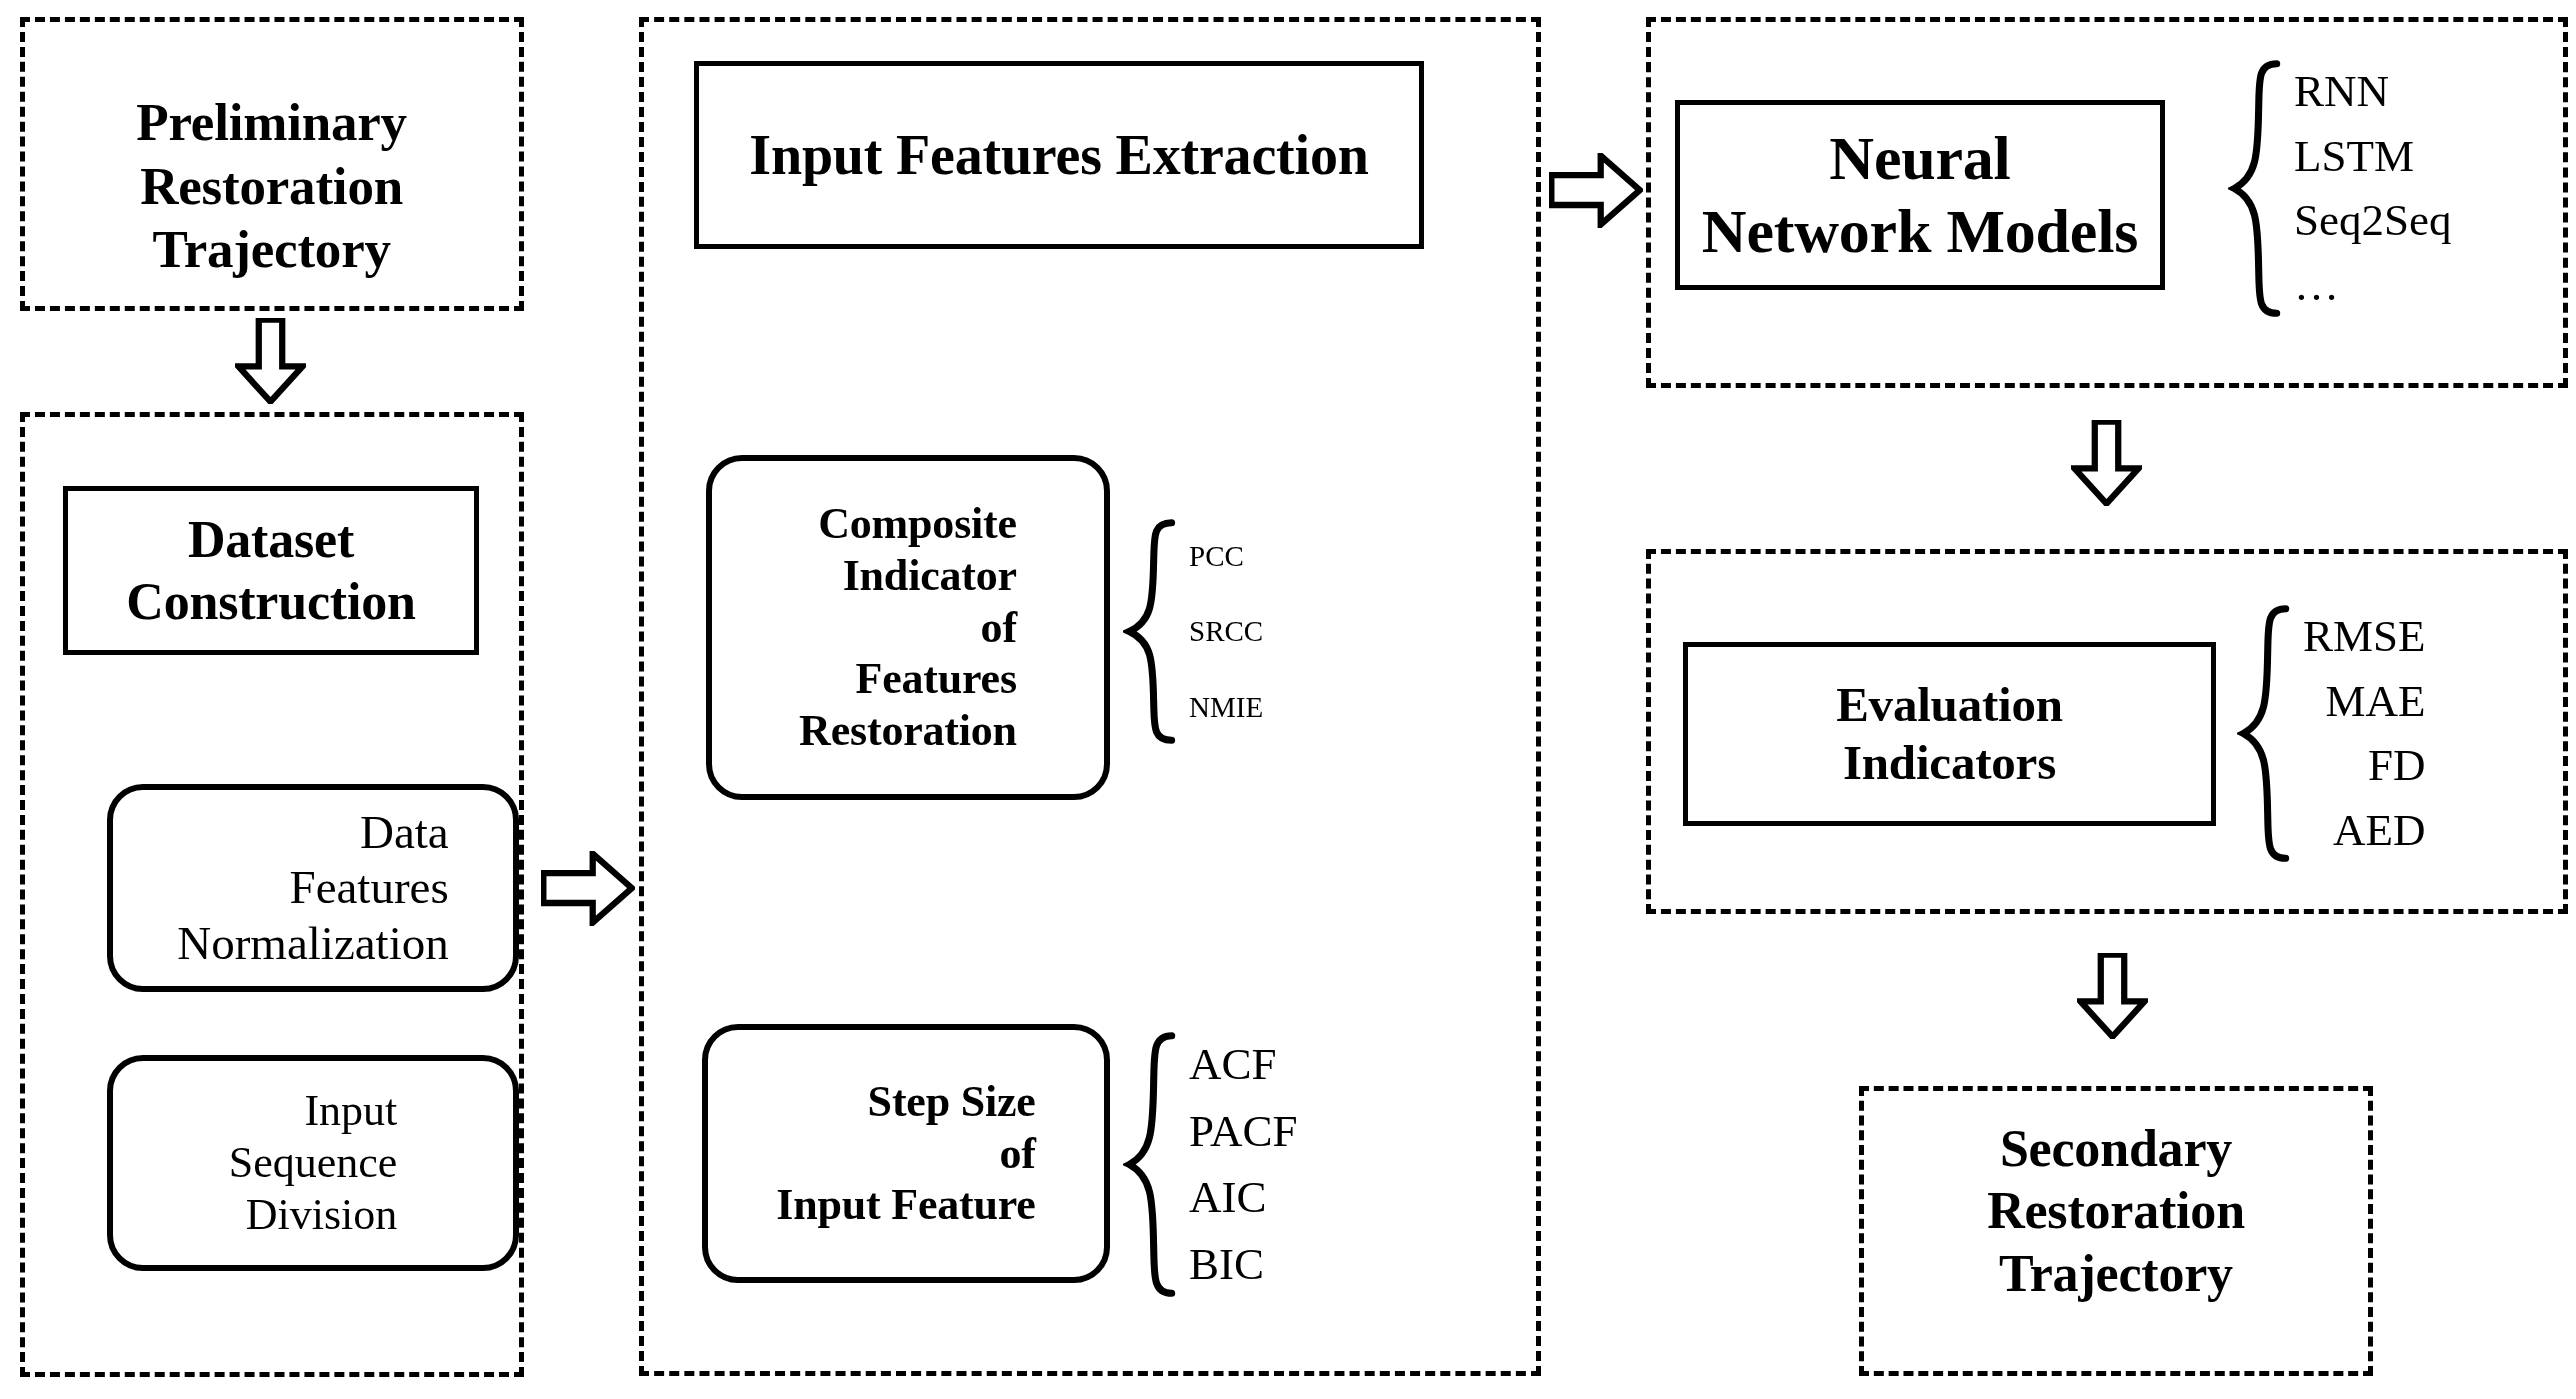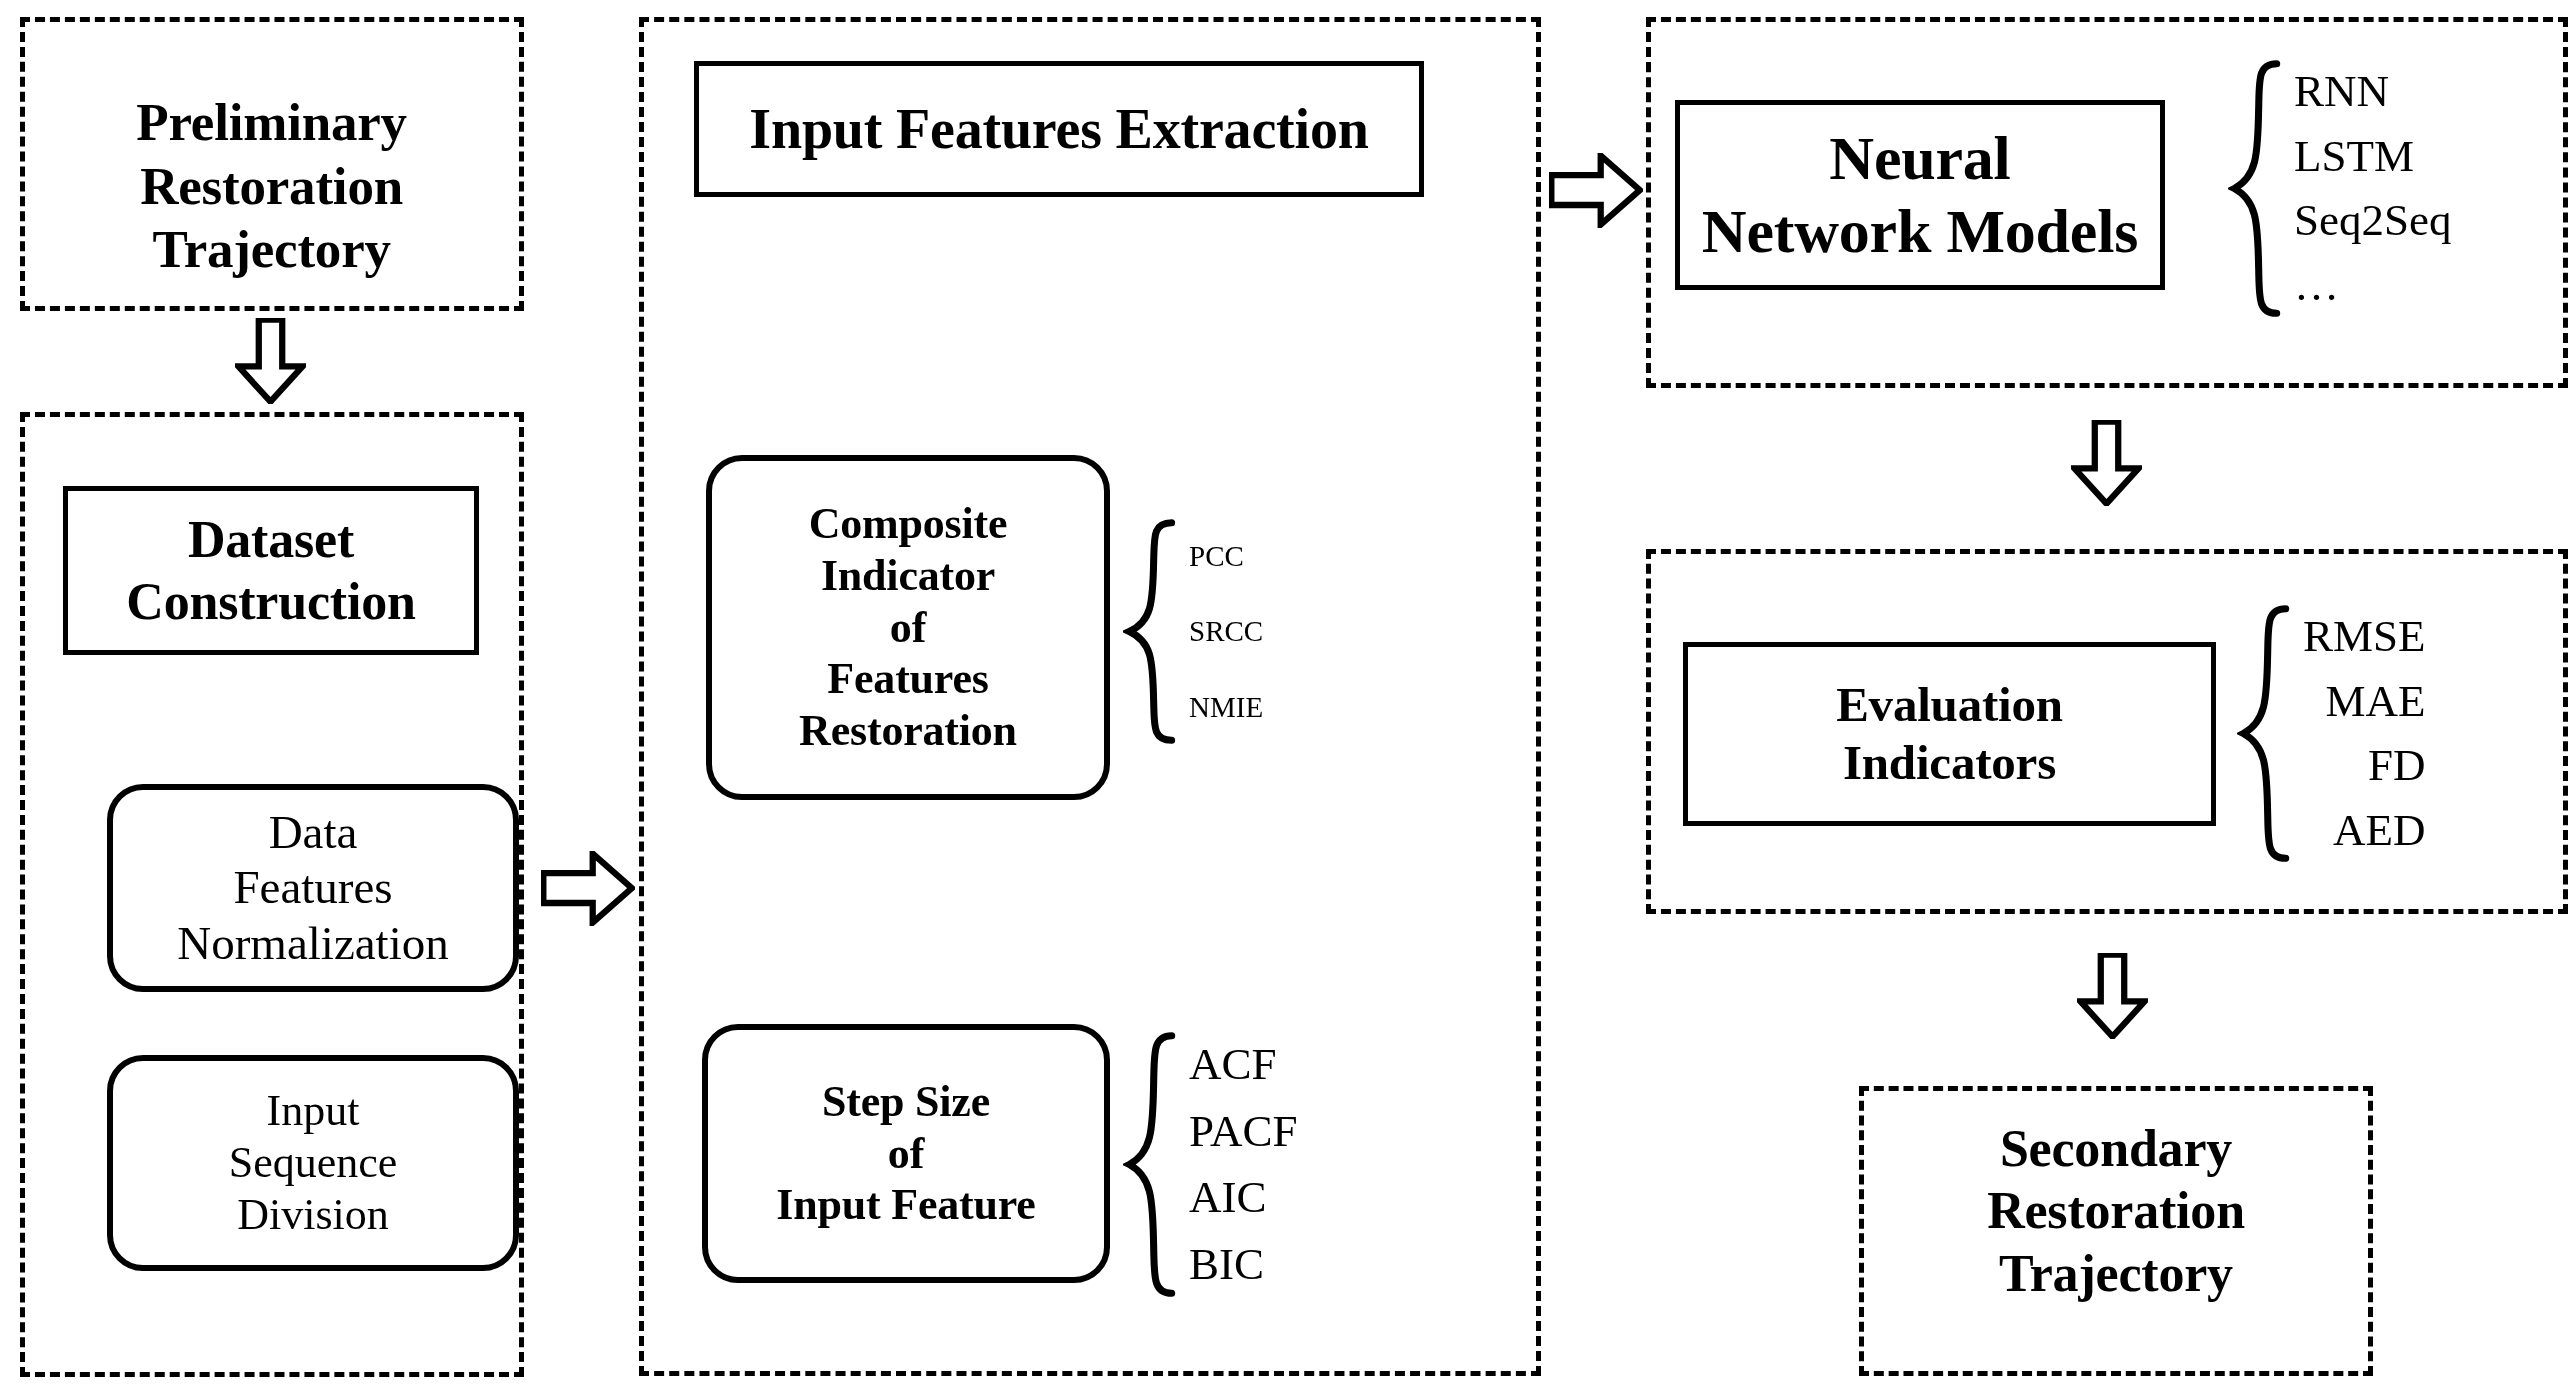--- a/index.html
+++ b/index.html
@@ -41,21 +41,21 @@
   
   .round-box {
     position: absolute;
     box-sizing: border-box;
     border: 6.3px solid #000000;
     border-radius: 36px;
     background: #ffffff;
     display: flex;
     align-items: center;
     justify-content: center;
-    text-align: center;
+    text-align: right;
   }
 
   .label-bold {
     font-weight: bold;
     line-height: 1.18;
     letter-spacing: -0.2px;
   }
   .label-plain {
     font-weight: normal;
     line-height: 1.18;
@@ -138,21 +138,21 @@
 
   <div class="arrow" style="left:541px; top:851px; width:94px; height:75px;">
     <svg width="94" height="75" viewBox="0 0 120 95">
       <polygon points="3,28 66,28 66,3 116,47 66,91 66,66 3,66" fill="#ffffff" stroke="#000000" stroke-width="8" stroke-linejoin="miter"></polygon>
     </svg>
   </div>
 
   <div class="dashed-box" style="left:639px; top:17px; width:902px; height:1359px;">
   </div>
 
-  <div class="solid-box label-bold" style="left:694px; top:61px; width:730px; height:136px; font-size:56px;">
+  <div class="solid-box label-bold" style="left:694px; top:61px; width:730px; height:188px; font-size:56px;">
     <div>Input Features Extraction</div>
   </div>
 
   <div class="round-box label-bold" style="left:706px; top:455px; width:404px; height:345px; font-size:44px;">
     <div>
       <div>Composite</div>
       <div>Indicator</div>
       <div>of</div>
       <div>Features</div>
       <div>Restoration</div>

